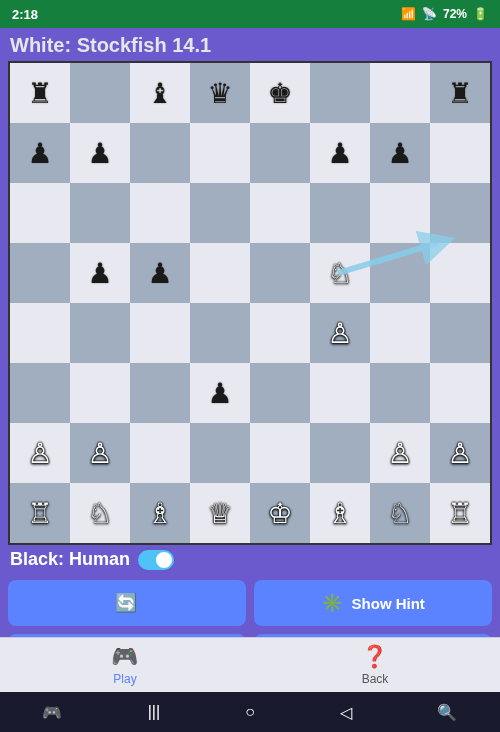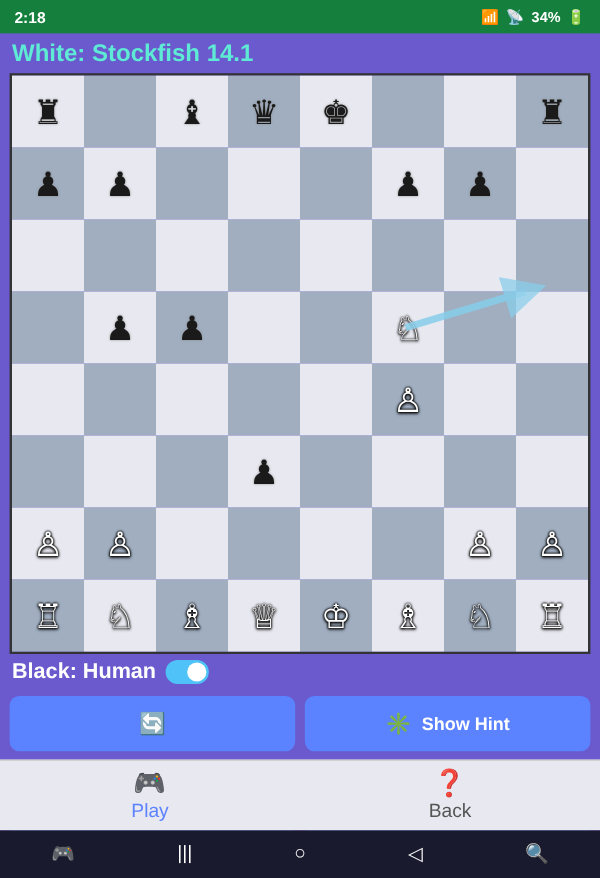--- a/index.html
+++ b/index.html
@@ -32,21 +32,21 @@
     }
 
     
     .main-content {
       background: #6a5acd;
       padding: 6px 8px 0 8px;
     }
 
     
     .title {
-      color: #5eead4;
+      color: #e5e5e5;
       font-size: 20px;
       font-weight: bold;
       margin-bottom: 4px;
       padding-left: 2px;
     }
 
     
     .chess-board-container {
       width: 484px;
       margin: 0 auto;
@@ -156,21 +156,21 @@
       flex-direction: column;
       align-items: center;
       gap: 2px;
       cursor: pointer;
       flex: 1;
     }
     .nav-item.active .nav-label { color: #5B82FF; }
     .nav-item .nav-icon { font-size: 22px; }
     .nav-item.active .nav-icon { color: #5B82FF; }
     .nav-label {
-      font-size: 16px;
+      font-size: 12px;
       color: #555;
       text-align: center;
     }
 
     
     .phone-nav {
       position: absolute;
       bottom: 0;
       left: 0;
       width: 100%;
@@ -187,21 +187,21 @@
     }
   </style>
 </head>
 <body>
 
 <div class="status-bar">
   <span>2:18</span>
   <div class="status-bar-right">
     <span>📶</span>
     <span>📡</span>
-    <span>34%</span>
+    <span>72%</span>
     <span>🔋</span>
   </div>
 </div>
 
 <div class="main-content">
   <div class="title">White: Stockfish 14.1</div>
 
   <div class="chess-board-container">
     <div class="chess-board" id="chess-board">
         <div class="cell light">

